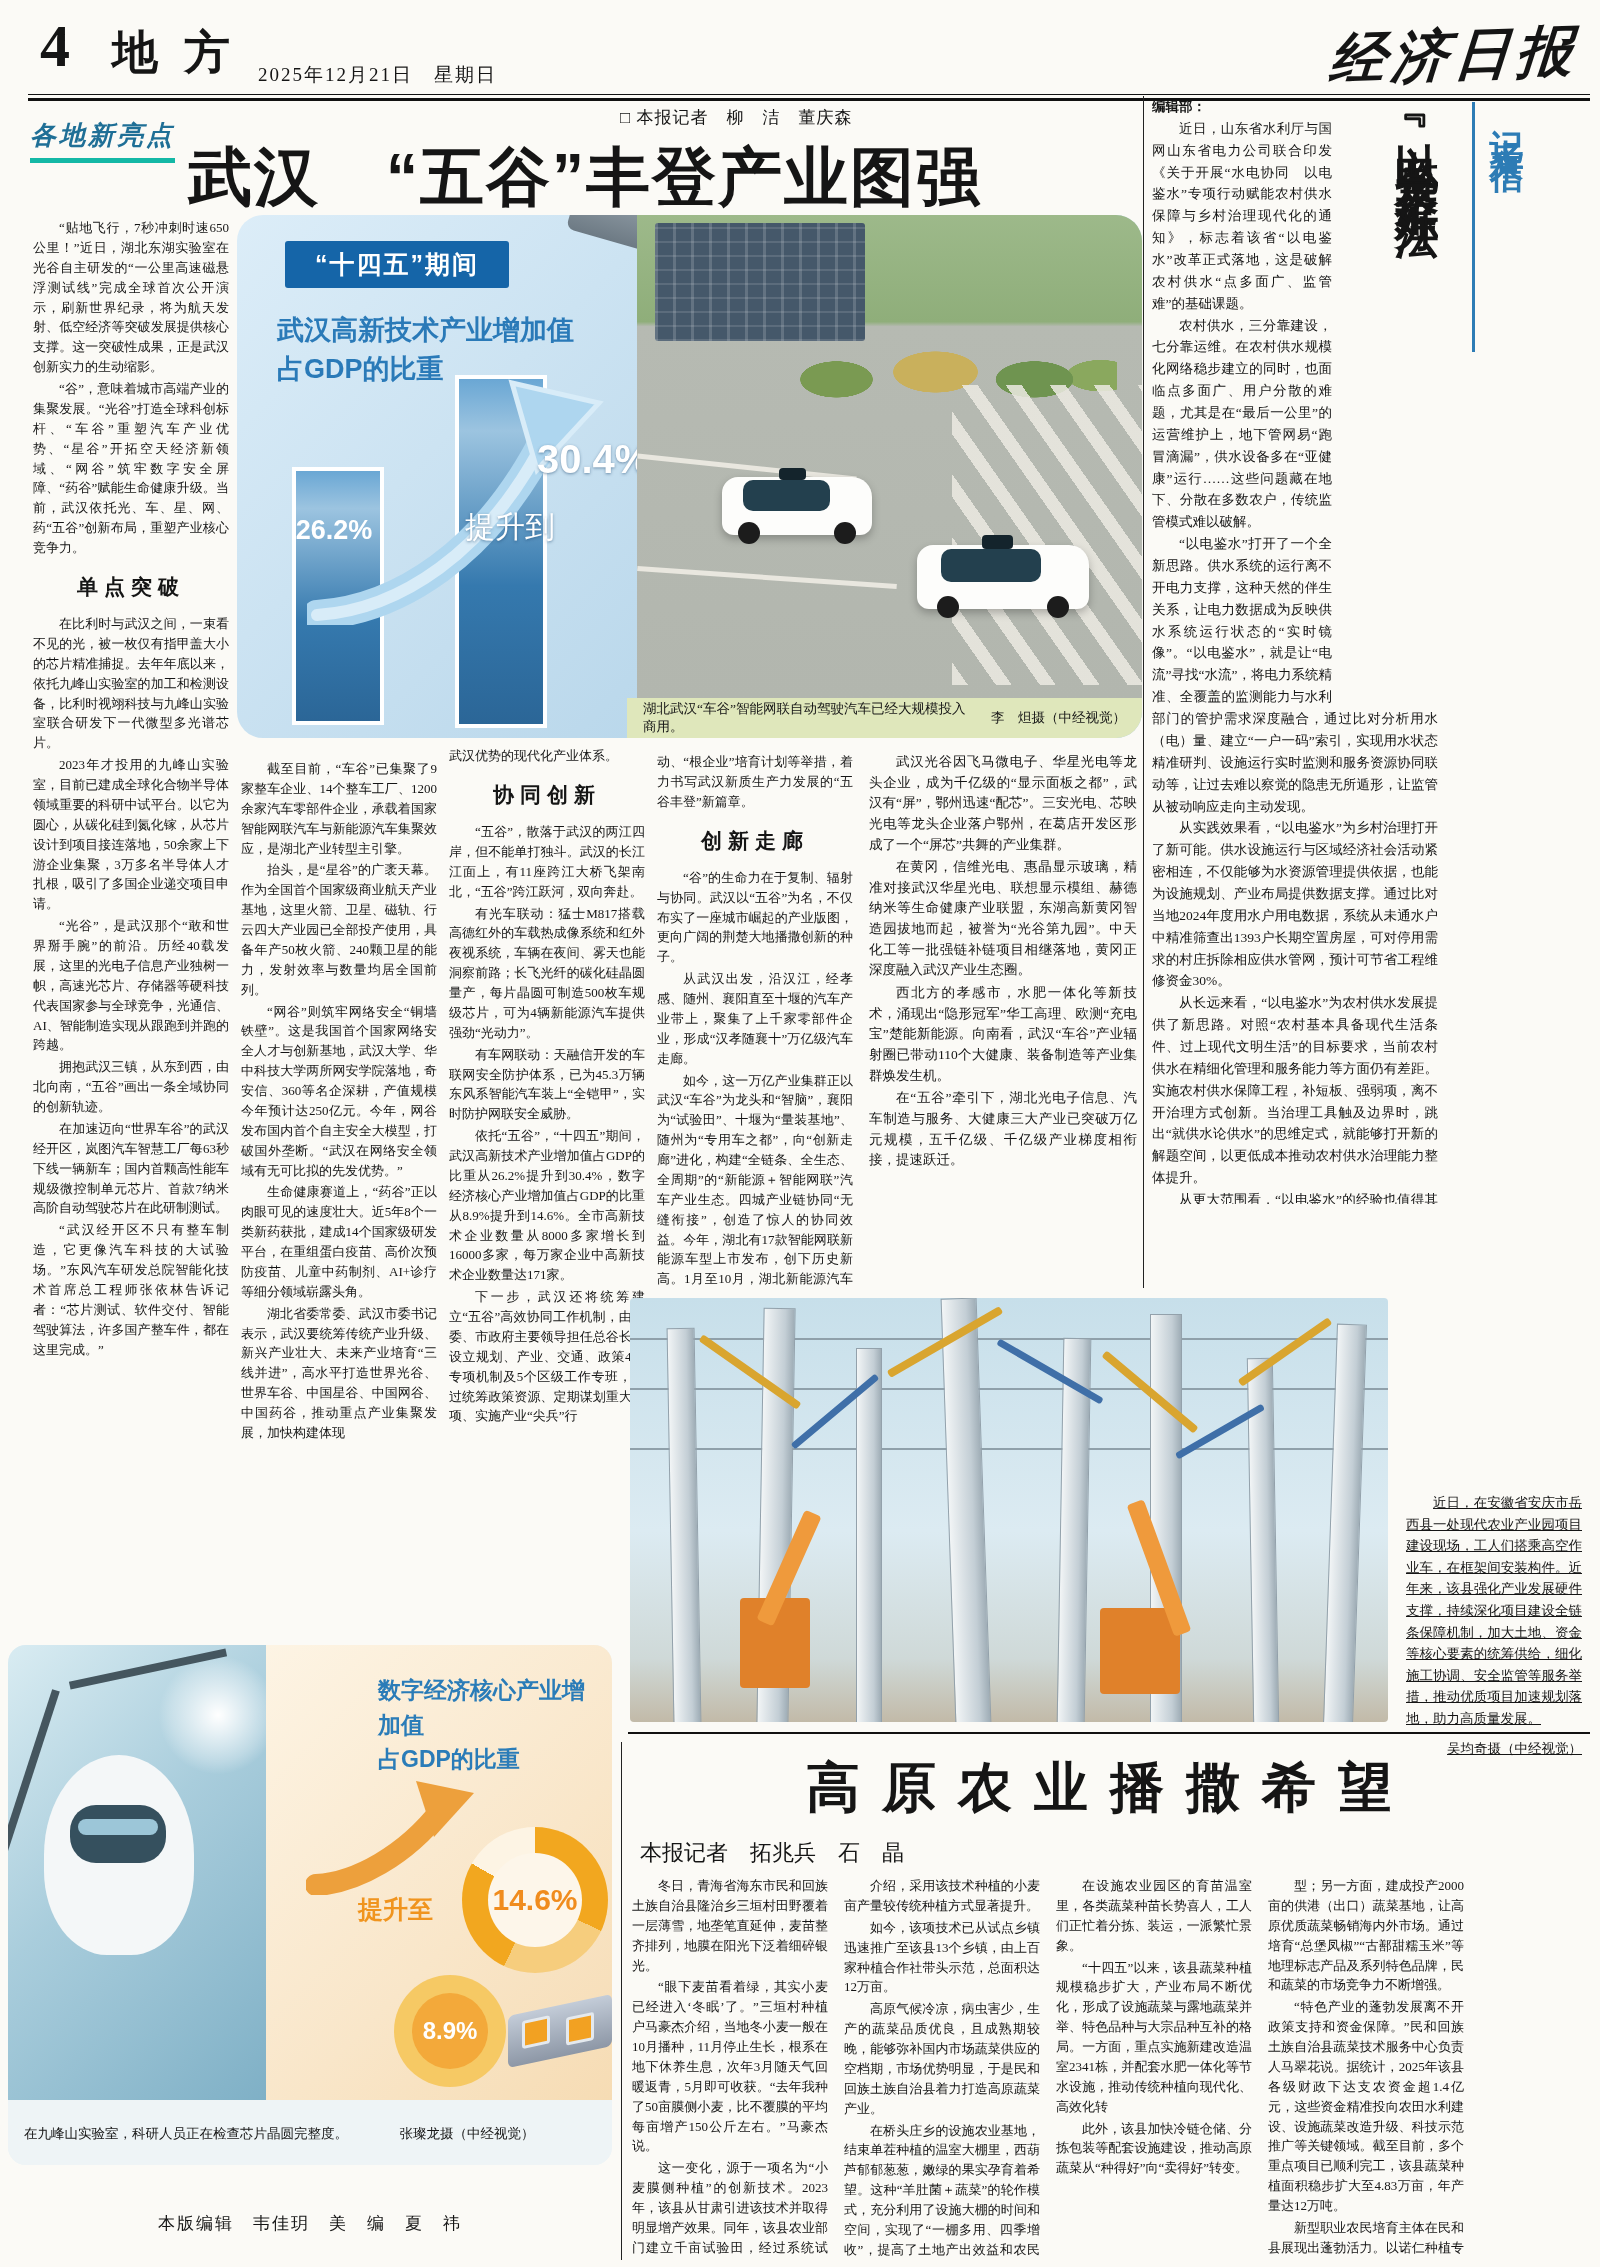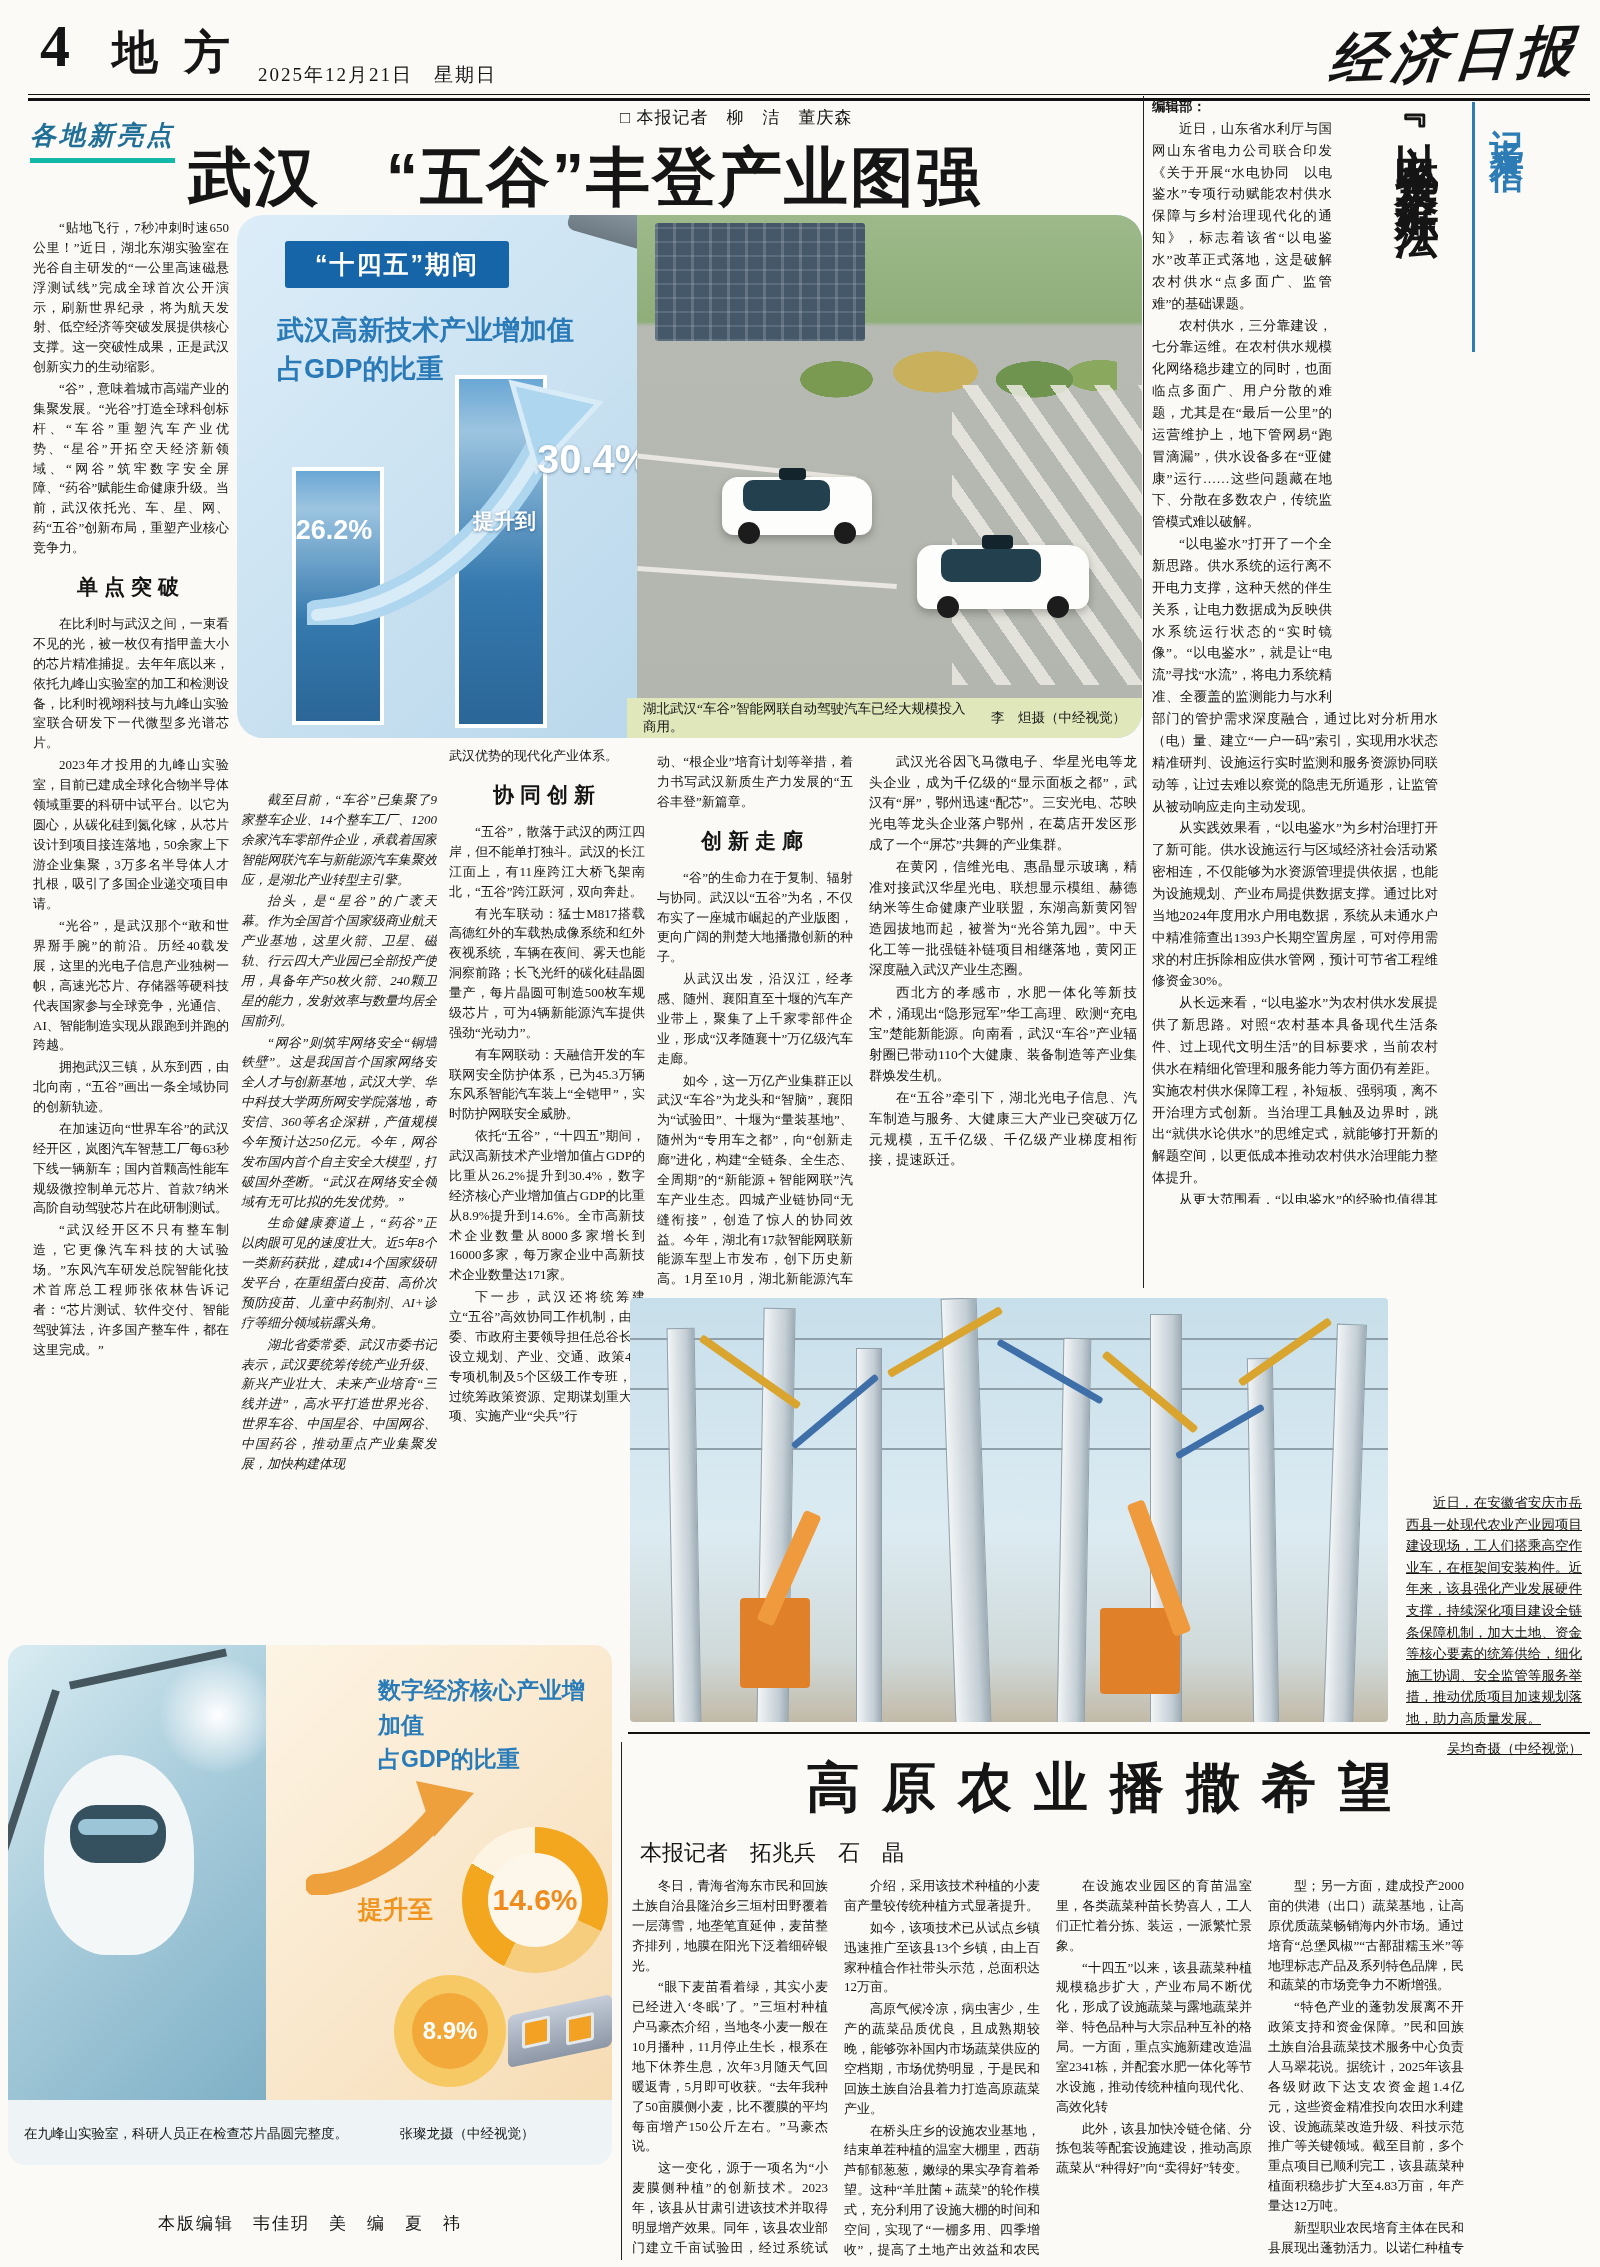--- a/index.html
+++ b/index.html
@@ -32,21 +32,21 @@
                  font-size:25px;padding:7px 30px;border-radius:3px;letter-spacing:2px;}
   .info1 .ititle{position:absolute;left:40px;top:96px;width:350px;color:#2a7ab8;font-weight:700;
                  font-size:27px;line-height:1.45;}
   .bar{position:absolute;border:4px solid #fff;background:linear-gradient(180deg,#6aa7d4,#9cc4e0 15%,#3579ae 60%,#2b6697);}
   .bar1{left:55px;top:252px;width:84px;height:250px;}
   .bar2{left:218px;top:160px;width:84px;height:345px;}
   .pct-from{position:absolute;left:30px;top:300px;width:134px;text-align:center;color:#fff;
             font-weight:700;font-size:27px;}
   .pct-to{position:absolute;left:300px;top:222px;color:#fff;font-weight:700;font-size:40px;
           text-shadow:0 1px 3px rgba(20,60,100,.5);}
-  .riseword{position:absolute;left:236px;top:292px;color:#fff;font-weight:700;font-size:21px;
+  .riseword{position:absolute;left:228px;top:292px;color:#fff;font-weight:400;font-size:30px;
             text-shadow:0 1px 3px rgba(20,60,100,.5);}
   .conveyor{position:absolute;left:330px;top:6px;width:360px;height:58px;background:linear-gradient(180deg,#9aa6af,#6d7a84);
             transform:rotate(16deg);border-radius:8px;}
   .car-y{position:absolute;width:74px;height:32px;background:#f2c42a;border-radius:9px 14px 6px 6px;}
   .robot{position:absolute;left:640px;top:-4px;width:56px;height:64px;background:#e89020;border-radius:10px 40px 6px 6px;
          transform:rotate(8deg);}
   .photo1{position:absolute;left:400px;top:0;width:505px;height:485px;overflow:hidden;
           background:linear-gradient(180deg,#9db98a 0%,#8fae7a 22%,#b6bab2 23%,#b2b6ae 100%);}
   .building{position:absolute;left:18px;top:8px;width:210px;height:118px;background:#45586a;
             background-image:repeating-linear-gradient(90deg,rgba(255,255,255,.16) 0 3px,transparent 3px 18px),
@@ -196,21 +196,21 @@
     <div class="subhead">单点突破</div>
     <div>
         <p>在比利时与武汉之间，一束看不见的光，被一枚仅有指甲盖大小的芯片精准捕捉。去年年底以来，依托九峰山实验室的加工和检测设备，比利时视翊科技与九峰山实验室联合研发下一代微型多光谱芯片。</p>
         <p>2023年才投用的九峰山实验室，目前已建成全球化合物半导体领域重要的科研中试平台。以它为圆心，从碳化硅到氮化镓，从芯片设计到项目接连落地，50余家上下游企业集聚，3万多名半导体人才扎根，吸引了多国企业递交项目申请。</p>
         <p>“光谷”，是武汉那个“敢和世界掰手腕”的前沿。历经40载发展，这里的光电子信息产业独树一帜，高速光芯片、存储器等硬科技代表国家参与全球竞争，光通信、AI、智能制造实现从跟跑到并跑的跨越。</p>
         <p>拥抱武汉三镇，从东到西，由北向南，“五谷”画出一条全域协同的创新轨迹。</p>
         <p>在加速迈向“世界车谷”的武汉经开区，岚图汽车智慧工厂每63秒下线一辆新车；国内首颗高性能车规级微控制单元芯片、首款7纳米高阶自动驾驶芯片在此研制测试。</p>
         <p>“武汉经开区不只有整车制造，它更像汽车科技的大试验场。”东风汽车研发总院智能化技术首席总工程师张依林告诉记者：“芯片测试、软件交付、智能驾驶算法，许多国产整车件，都在这里完成。”</p>
       </div>
   </div>
-  <div class="abs bodycol" style="left:241px;top:790px;width:196px;height:884px;font-style:italic;">
+  <div class="abs bodycol" style="left:241px;top:759px;width:196px;height:884px;">
     <div>
         <p>截至目前，“车谷”已集聚了9家整车企业、14个整车工厂、1200余家汽车零部件企业，承载着国家智能网联汽车与新能源汽车集聚效应，是湖北产业转型主引擎。</p>
         <p>抬头，是“星谷”的广袤天幕。作为全国首个国家级商业航天产业基地，这里火箭、卫星、磁轨、行云四大产业园已全部投产使用，具备年产50枚火箭、240颗卫星的能力，发射效率与数量均居全国前列。</p>
         <p>“网谷”则筑牢网络安全“铜墙铁壁”。这是我国首个国家网络安全人才与创新基地，武汉大学、华中科技大学两所网安学院落地，奇安信、360等名企深耕，产值规模今年预计达250亿元。今年，网谷发布国内首个自主安全大模型，打破国外垄断。“武汉在网络安全领域有无可比拟的先发优势。”</p>
         <p>生命健康赛道上，“药谷”正以肉眼可见的速度壮大。近5年8个一类新药获批，建成14个国家级研发平台，在重组蛋白疫苗、高价次预防疫苗、儿童中药制剂、AI+诊疗等细分领域崭露头角。</p>
         <p>湖北省委常委、武汉市委书记表示，武汉要统筹传统产业升级、新兴产业壮大、未来产业培育“三线并进”，高水平打造世界光谷、世界车谷、中国星谷、中国网谷、中国药谷，推动重点产业集聚发展，加快构建体现</p>
       </div>
   </div>
   <div class="abs bodycol" style="left:449px;top:746px;width:196px;height:884px;">
     <p class="cont">武汉优势的现代化产业体系。</p>

